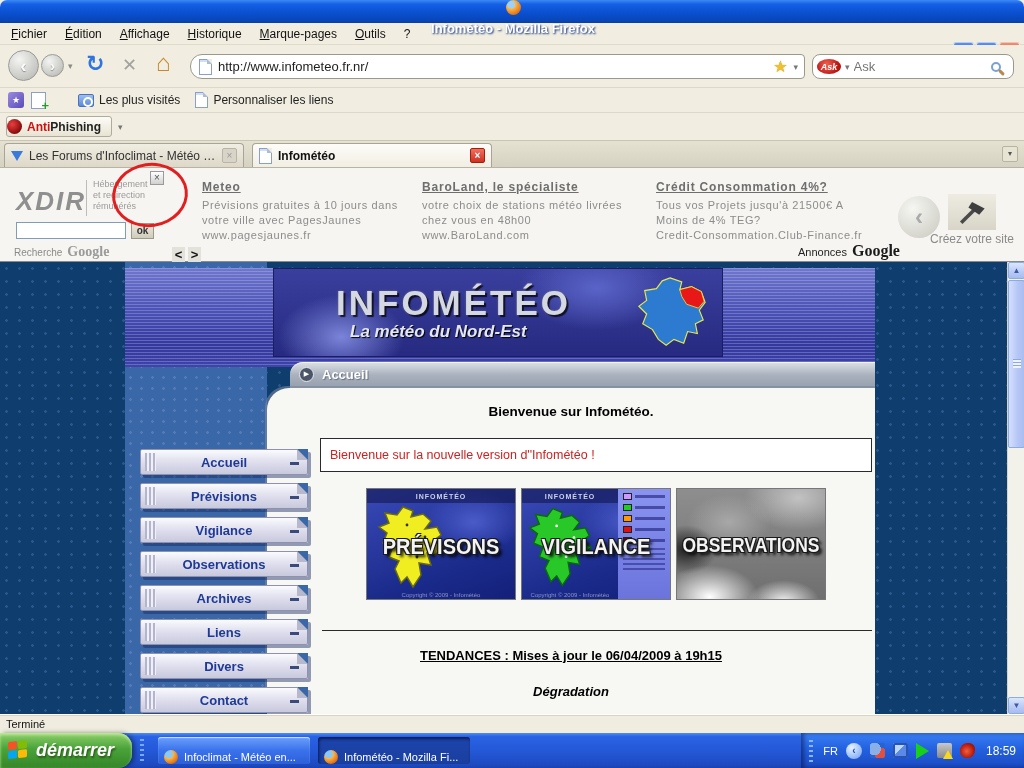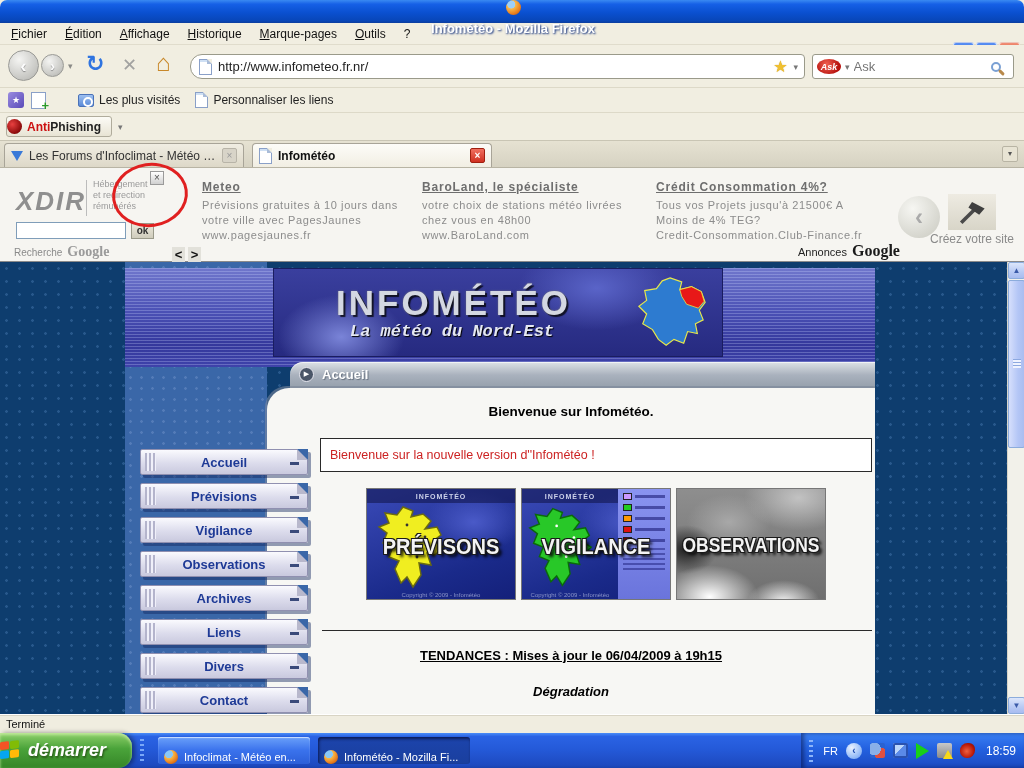--- a/index.html
+++ b/index.html
@@ -40,21 +40,21 @@
   .nav-home { position:absolute; left:156px; top:4px; font-size:24px; color:#c8882a; }
   .url-field { position:absolute; left:190px; top:9px; width:615px; height:25px; background:#fff;
     border:1px solid #9a9a8a; border-radius:12px 4px 4px 12px; display:flex; align-items:center; gap:6px; padding:0 6px 0 8px; }
   .page-ico { width:13px; height:16px; background:#fff; border:1px solid #8aa0c8; position:relative; flex:none;
     box-shadow:inset 0 3px 0 -1px #cfe0f4, inset 0 7px 0 -5px #cfe0f4; }
   .page-ico::after { content:""; position:absolute; right:-1px; top:-1px; border-style:solid; border-width:0 5px 5px 0; border-color:#f1eee1 #f1eee1 #aabcd8 #aabcd8; }
   .url-input { flex:1; border:none; outline:none; font-size:13px; color:#222; font-family:inherit; background:transparent; }
   .url-star { color:#f0c030; font-size:16px; text-shadow:0 0 1px #b8860b; }
   .caret { color:#777; font-size:9px; }
   .search-box { position:absolute; left:812px; top:9px; width:202px; height:25px; background:#fff;
-    border:1px solid #9a9a8a; border-radius:3px; display:flex; align-items:center; gap:4px; padding:0 6px 0 4px; }
+    border:1px solid #9a9a8a; border-radius:8px; display:flex; align-items:center; gap:4px; padding:0 6px 0 4px; }
   .ask-logo { width:24px; height:15px; border-radius:50%; background:radial-gradient(circle at 40% 35%,#f06050,#b81410 70%);
     color:#fff; font-style:italic; font-weight:bold; font-size:9px; display:flex; align-items:center; justify-content:center; flex:none; }
   .search-input { flex:1; min-width:0; border:none; outline:none; font-size:13px; color:#aaa; font-family:inherit; }
   .lens { width:10px; height:10px; border:2px solid #7aa0d4; border-radius:50%; position:relative; margin-right:6px; flex:none; }
   .lens::after { content:""; position:absolute; width:7px; height:3px; background:#b8894a; transform:rotate(45deg); right:-6px; bottom:-4px; border-radius:2px; }
 
   
   .bookmarksbar { height:25px; background:#f1eee1; border-bottom:1px solid #ddd9c8; display:flex; align-items:center; gap:7px; padding-left:8px; font-size:12px; color:#222; }
   .bk-book { width:16px; height:16px; border-radius:3px; background:linear-gradient(135deg,#9a8ce0,#5a4ab8); color:#fff; font-size:9px; display:flex; align-items:center; justify-content:center; }
   .bk-add { width:15px; height:17px; background:#fff; border:1px solid #8aa0c8; position:relative; }
@@ -114,21 +114,21 @@
   .vp-band { position:absolute; left:125px; top:6px; width:750px; height:99px;
     background:repeating-linear-gradient(180deg, rgba(205,215,255,.28) 0 1px, rgba(0,0,30,0) 1px 3px),
       linear-gradient(180deg,#7077cc 0%,#4a50b4 45%,#34389c 78%,#3f43aa 100%); }
   .vp-banner { position:absolute; left:273px; top:6px; width:450px; height:89px; border:1px solid #1a1d60;
     background:radial-gradient(90px 60px at 15% 78%,#7a84d8,rgba(0,0,0,0) 70%),
       radial-gradient(130px 70px at 72% 22%,#5a64c8,rgba(0,0,0,0) 60%),
       linear-gradient(180deg,#3a3f9e,#262a80);
     display:flex; flex-direction:column; justify-content:center; padding-left:62px; }
   .banner-title { font-size:35px; font-weight:bold; letter-spacing:3px; color:#d4d8e2;
     text-shadow:2px 2px 1px rgba(0,0,0,.75), 0 0 2px #777; line-height:38px; }
-  .banner-sub { font-size:17px; font-weight:bold; font-style:italic; color:#e4e7f2; text-shadow:1px 1px 1px #000; margin-left:14px;font-family:Liberation Mono, monospace; }
+  .banner-sub { font-size:17px; font-weight:bold; font-style:italic; color:#e4e7f2; text-shadow:1px 1px 1px #000; margin-left:14px; }
   .fr-map { position:absolute; right:10px; top:6px; width:80px; height:78px; }
   .vp-accueil { position:absolute; left:290px; top:100px; width:585px; height:26px; border-radius:13px 0 0 0;
     background:linear-gradient(180deg,#dde2e6,#a9b1bd 55%,#98a2ae); border-bottom:2px solid #8a94a0;
     display:flex; align-items:center; gap:8px; padding-left:9px; box-shadow:inset 0 1px 0 rgba(255,255,255,.6); }
   .play-circle { width:15px; height:15px; border-radius:50%; background:#4a5668; border:1px solid #e8e8f0; color:#fff; font-size:7px; display:flex; align-items:center; justify-content:center; }
   .accueil-label { color:#fff; font-weight:bold; font-size:13px; text-shadow:1px 1px 1px #66707e; }
   .vp-panel { position:absolute; left:267px; top:126px; width:608px; height:326px; background:#f7f7f4; border-radius:22px 0 0 0;
     box-shadow:-2px -2px 0 rgba(130,140,160,.55); }
   .welcome-heading { position:absolute; top:16px; left:0; right:0; text-align:center; font-weight:bold; font-size:13.5px; color:#000; }
   .welcome-box { position:absolute; left:53px; top:50px; width:552px; height:34px; border:1px solid #2a2a2a; background:#fff;
@@ -178,21 +178,21 @@
   .sc-grip { position:absolute; left:4px; top:78px; width:8px; height:9px;
     background:repeating-linear-gradient(180deg,#8ca8e0 0 1px,#eef2fe 1px 3px); }
 
   
   .statusbar { height:19px; background:#f0ede0; border-top:1px solid #fff; box-shadow:inset 0 1px 0 #d8d4c4; display:flex; align-items:center; padding-left:6px; font-size:11px; color:#111; }
 
   
   .taskbar { height:35px; display:flex; align-items:center; background:linear-gradient(180deg,#4a8df8 0%,#2a63e4 10%,#2459d8 48%,#1e4ac0 92%,#1a42ae); }
   .start-btn { width:132px; height:35px; border-radius:0 14px 14px 0; flex:none;
     background:linear-gradient(180deg,#8ed06a,#4aa33a 45%,#388a2a 92%);
-    display:flex; align-items:center; gap:7px; color:#fff; font-style:italic; font-weight:bold; font-size:18px;
+    display:flex; align-items:center; gap:7px; padding-left:8px; color:#fff; font-style:italic; font-weight:bold; font-size:18px;
     text-shadow:1px 2px 2px #2a5a1a; box-shadow:inset 0 2px 3px #bfe89a, 3px 0 5px rgba(0,0,0,.4); }
   .winflag { width:21px; height:19px; display:grid; grid-template-columns:9px 9px; grid-template-rows:8px 8px; gap:1px; transform:skewY(-6deg); }
   .winflag i { border-radius:1.5px; }
   .wf-r { background:#f35325; } .wf-g { background:#81bc06; } .wf-b { background:#05a6f0; } .wf-y { background:#ffba08; }
   .ql-sep { width:4px; height:24px; margin:0 6px 0 8px; background:repeating-linear-gradient(180deg,#7aa8f8 0 2px,transparent 2px 5px); }
   .task-btn { width:152px; height:27px; margin-left:8px; border-radius:3px; display:flex; align-items:center; gap:6px; padding:0 6px; color:#fff; font-size:11px; }
   .task-btn span { white-space:nowrap; overflow:hidden; text-overflow:ellipsis;margin-top:12px; }
   .task-inactive { background:linear-gradient(180deg,#6aa0fa,#3a72ec 50%,#2c5fd8); box-shadow:inset 0 1px 1px #cfe0ff; }
   .task-active { background:linear-gradient(180deg,#1c44ac,#1a3f9e); box-shadow:inset 1px 2px 3px rgba(0,0,30,.6); }
   .ff-mini { width:14px; height:14px; border-radius:50%; flex:none; background:radial-gradient(circle at 35% 30%,#8ac8f8 0 28%,#f8b84a 32%,#e87a1a 66%,#9a4a0e); }

